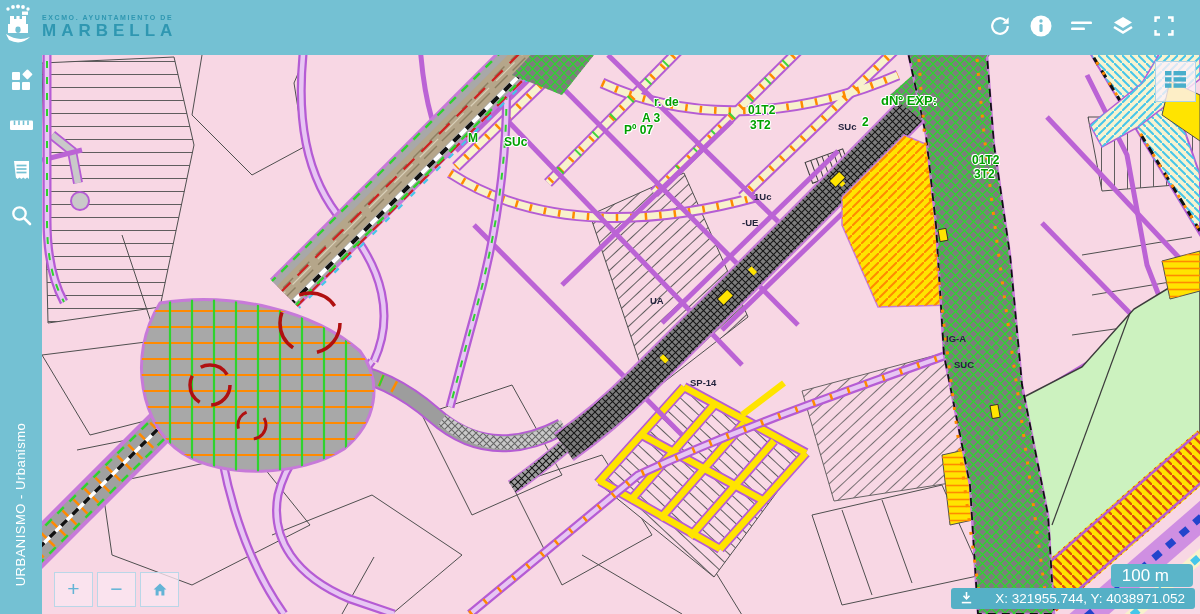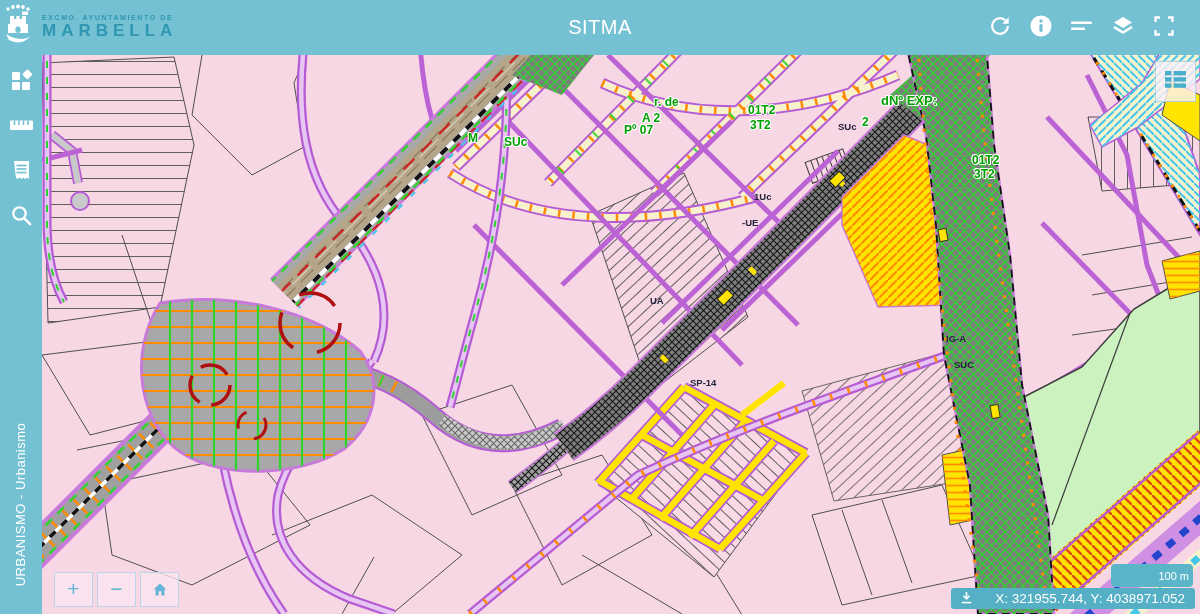--- a/index.html
+++ b/index.html
@@ -27,21 +27,21 @@
     text-shadow:1px 0 0 #fff,-1px 0 0 #fff,0 1px 0 #fff,0 -1px 0 #fff,1px 1px 0 #fff,-1px -1px 0 #fff;}
   .mlabel.green.big{font-size:13px;padding-left:33px;}
   .mlabel.dark{color:#23233d;font-weight:700;font-size:9.5px;}
   
   .toc-btn{position:absolute;right:4px;top:6px;width:39px;height:39px;background:rgba(252,240,247,.8);
     border:1px solid #aed3e6;display:flex;align-items:center;justify-content:center;cursor:pointer;}
   .zoom-controls{position:absolute;left:12px;bottom:7px;display:flex;gap:4px;}
   .zbtn{width:37px;height:33px;background:rgba(250,231,241,.78);border:1px solid #b9d7e8;color:#63b4d6;
     font-size:21px;line-height:31px;text-align:center;cursor:pointer;user-select:none;}
   .scale-bar{position:absolute;right:7px;bottom:27px;width:82px;height:23px;background:#5bb5c9;border-radius:4px;
-    color:#fff;font-size:11px;display:flex;align-items:center;justify-content:flex-end;padding-right:4px;box-sizing:border-box;}
+    color:#fff;font-size:17px;display:flex;align-items:center;justify-content:flex-end;padding-right:24px;box-sizing:border-box;}
   .coord-bar{position:absolute;right:5px;bottom:5px;height:21px;background:#55b0c6;border-radius:3px;color:#fff;
     font-size:13.5px;display:flex;align-items:center;gap:22px;padding:0 10px 0 9px;cursor:pointer;text-align:center;}
 </style>
 </head>
 <body>
 
 <div class="header">
   <div class="brand">
     <span>
       <svg width="32" height="44" viewBox="0 0 32 44">
@@ -57,21 +57,20 @@
           <path d="M4 30q12 8 24 3q-9 9 -21 3z"></path>
         </g>
         <rect x="13.4" y="22.5" width="5.2" height="6.5" rx="2.4" fill="#74c1d3"></rect>
       </svg>
     </span>
     <span class="brand-text">
       <span class="brand-top">EXCMO. AYUNTAMIENTO DE</span>
       <span class="brand-name">MARBELLA</span>
     </span>
   </div>
-  <div class="app-title">SITMA</div>
   <div class="header-actions">
     <span class="hbtn">
       <span>
         <svg width="22" height="22" viewBox="0 0 24 24">
             <path d="M20.5 12a8.5 8.5 0 1 1-2.6-6.1" fill="none" stroke="#fff" stroke-width="2.4"></path>
             <path d="M21.5 2.5v7h-7z" fill="#fff"></path>
           </svg>
       </span>
     </span>
     <span class="hbtn">
@@ -438,21 +437,21 @@
       <polygon points="1124,-12 1158,-12 1158,24 1096,72 1060,92 1048,70 1100,28" fill="url(#cyanStripe2)"></polygon>
       <polygon points="1128,26 1158,40 1158,86 1120,60" fill="#ffe400" stroke="#4f4f4f" stroke-width="1"></polygon>
       <polygon points="1120,206 1158,196 1158,236 1128,244" fill="#ffe400" stroke="#4f4f4f" stroke-width="1"></polygon>
       <polygon points="1120,206 1158,196 1158,236 1128,244" fill="url(#orangeRows)"></polygon>
     </g>
   </svg>
 
   <span class="mlabel green" style="left:426px;top:76px">M</span>
   <span class="mlabel green" style="left:462px;top:80px">SUc</span>
   <span class="mlabel green" style="left:612px;top:40px">r. de</span>
-  <span class="mlabel green" style="left:600px;top:56px">A 2</span>
+  <span class="mlabel green" style="left:600px;top:56px">A 3</span>
   <span class="mlabel green" style="left:582px;top:68px">Pº 07</span>
   <span class="mlabel green" style="left:706px;top:48px">01T2</span>
   <span class="mlabel green" style="left:708px;top:63px">3T2</span>
   <span class="mlabel green big" style="left:806px;top:38px">dNº EXP:</span>
   <span class="mlabel green" style="left:930px;top:98px">01T2</span>
   <span class="mlabel green" style="left:932px;top:112px">3T2</span>
   <span class="mlabel green" style="left:820px;top:60px">2</span>
   <span class="mlabel dark" style="left:796px;top:66px">SUc</span>
   <span class="mlabel dark" style="left:712px;top:136px">1Uc</span>
   <span class="mlabel dark" style="left:700px;top:162px">-UE</span>

